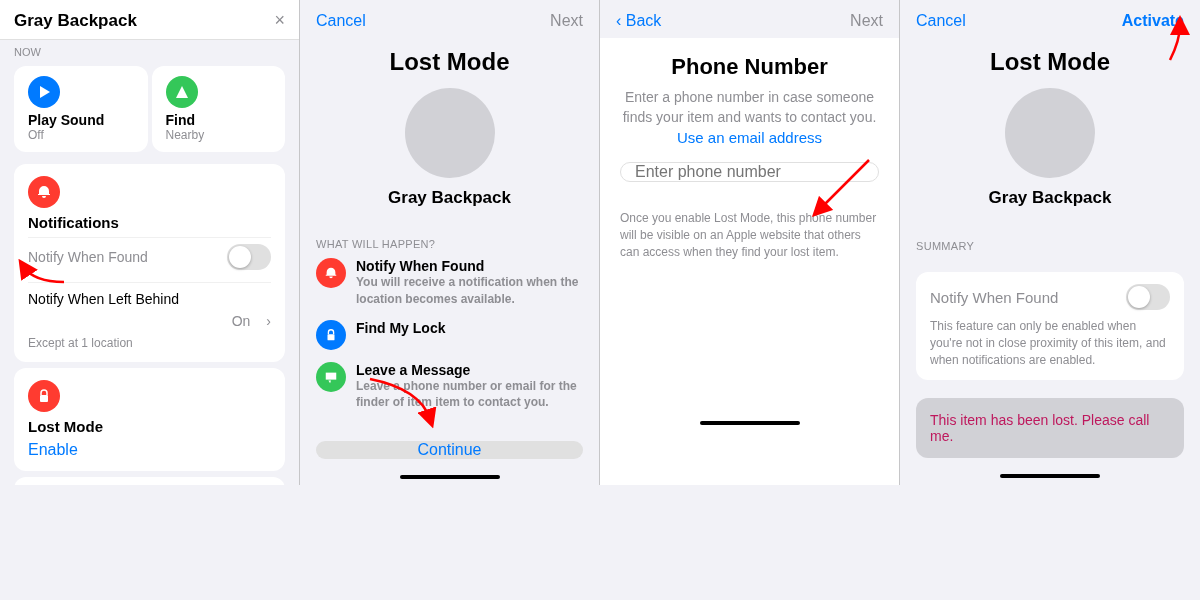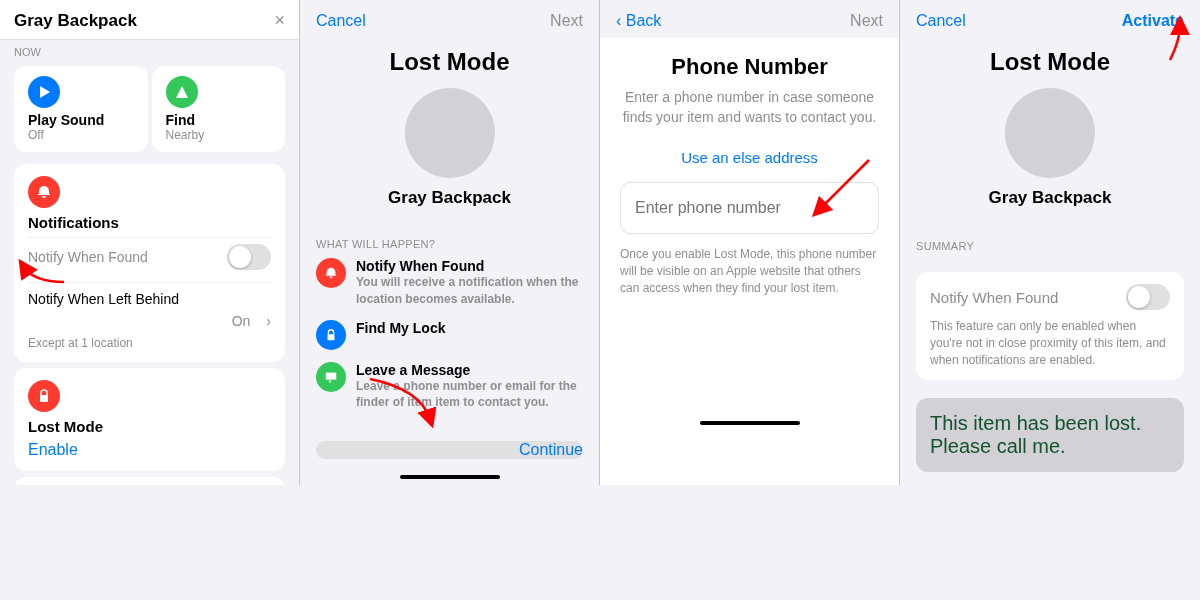--- a/index.html
+++ b/index.html
@@ -315,21 +315,21 @@
     .continue-btn {
       margin: 10px 16px;
       background: #e0e0e0;
       border: none;
       border-radius: 12px;
       padding: 0;
       width: calc(100% - 32px);
       font-size: 16px;
       color: #007aff;
       cursor: pointer;
-      text-align: right;
+      text-align: center;
     }
 
     
     .panel-3 {
       width: 300px;
       background: #fff;
       border-right: 1px solid #c6c6c8;
     }
 
     .phone-content {
@@ -342,21 +342,21 @@
       color: #000;
       text-align: center;
       margin-bottom: 8px;
     }
 
     .phone-desc {
       font-size: 14px;
       color: #8e8e93;
       text-align: center;
       line-height: 1.4;
-      margin-bottom: 22px;
+      margin-bottom: 2px;
     }
 
     .email-link {
       display: block;
       text-align: center;
       color: #007aff;
       font-size: 15px;
       margin-bottom: 16px;
       cursor: pointer;
     }
@@ -366,25 +366,25 @@
       color: #8e8e93;
       text-transform: uppercase;
       letter-spacing: 0.3px;
       margin-bottom: 4px;
     }
 
     .phone-input {
       width: 100%;
       border: 1px solid #e0e0e0;
       border-radius: 10px;
-      padding: 16px 14px;
+      padding: 0 14px;
       font-size: 16px;
       color: #c7c7cc;
       background: #fff;
-      margin-bottom: 12px;
+      margin-bottom: 28px;
     }
 
     .phone-note {
       font-size: 12px;
       color: #8e8e93;
       line-height: 1.4;
     }
 
     
     .panel-4 {
@@ -439,22 +439,22 @@
     }
 
     .message-card {
       background: #d1d1d6;
       border-radius: 12px;
       padding: 14px;
       margin: 0 16px;
     }
 
     .message-text {
-      font-size: 20px;
-      color: #14532d;
+      font-size: 14px;
+      color: #be185d;
     }
 
     .panel-scroll {
       flex: 1;
       overflow-y: auto;
       overflow-x: hidden;
     }
 
     .panel-scroll::-webkit-scrollbar { display: none; }
   </style>
@@ -622,21 +622,21 @@
   <div class="nav-bar">
     <button class="nav-btn">
       <span>‹</span> <span>Back</span>
     </button>
     <span class="nav-title">Next</span>
   </div>
 
   <div class="phone-content">
     <div class="phone-title">Phone Number</div>
     <div class="phone-desc">Enter a phone number in case someone finds your item and wants to contact you.</div>
-    <a class="email-link">Use an else address</a>
+    <a class="email-link">Use an email address</a>
 
     <input class="phone-input" type="tel" placeholder="Enter phone number" style="">
     <div class="phone-note">Once you enable Lost Mode, this phone number will be visible on an Apple website that others can access when they find your lost item.</div>
   </div>
 
   <div style="position:absolute; bottom:52px; left:0; right:0; display:flex; justify-content:center;">
     <div class="home-indicator"></div>
   </div>
 
   <div style="position:absolute; right:20px; top:160px;">

